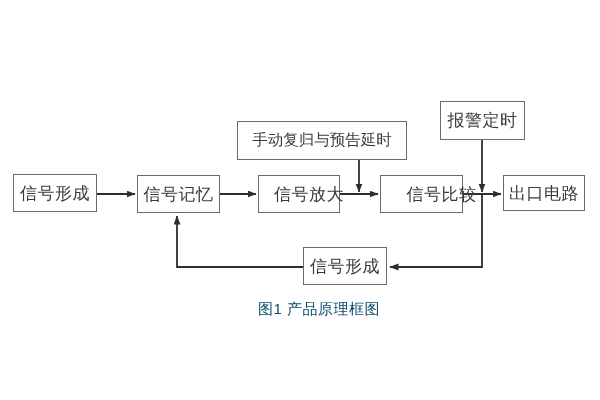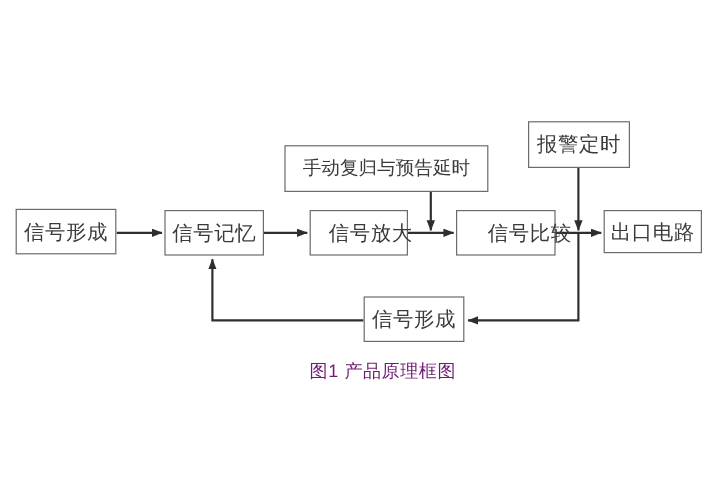--- a/index.html
+++ b/index.html
@@ -51,21 +51,21 @@
   .wires line, .wires polyline {
     stroke: #2e2e2e;
     stroke-width: 1.8;
     fill: none;
   }
   .caption {
     position: absolute;
     left: 258px;
     top: 300px;
     font-size: 15px;
-    color: #701a75;
+    color: #0c4a6e;
     letter-spacing: 0.5px;
     white-space: nowrap;
     z-index: 2;
   }
 </style>
 </head>
 <body>
 
 <div class="canvas">
 

